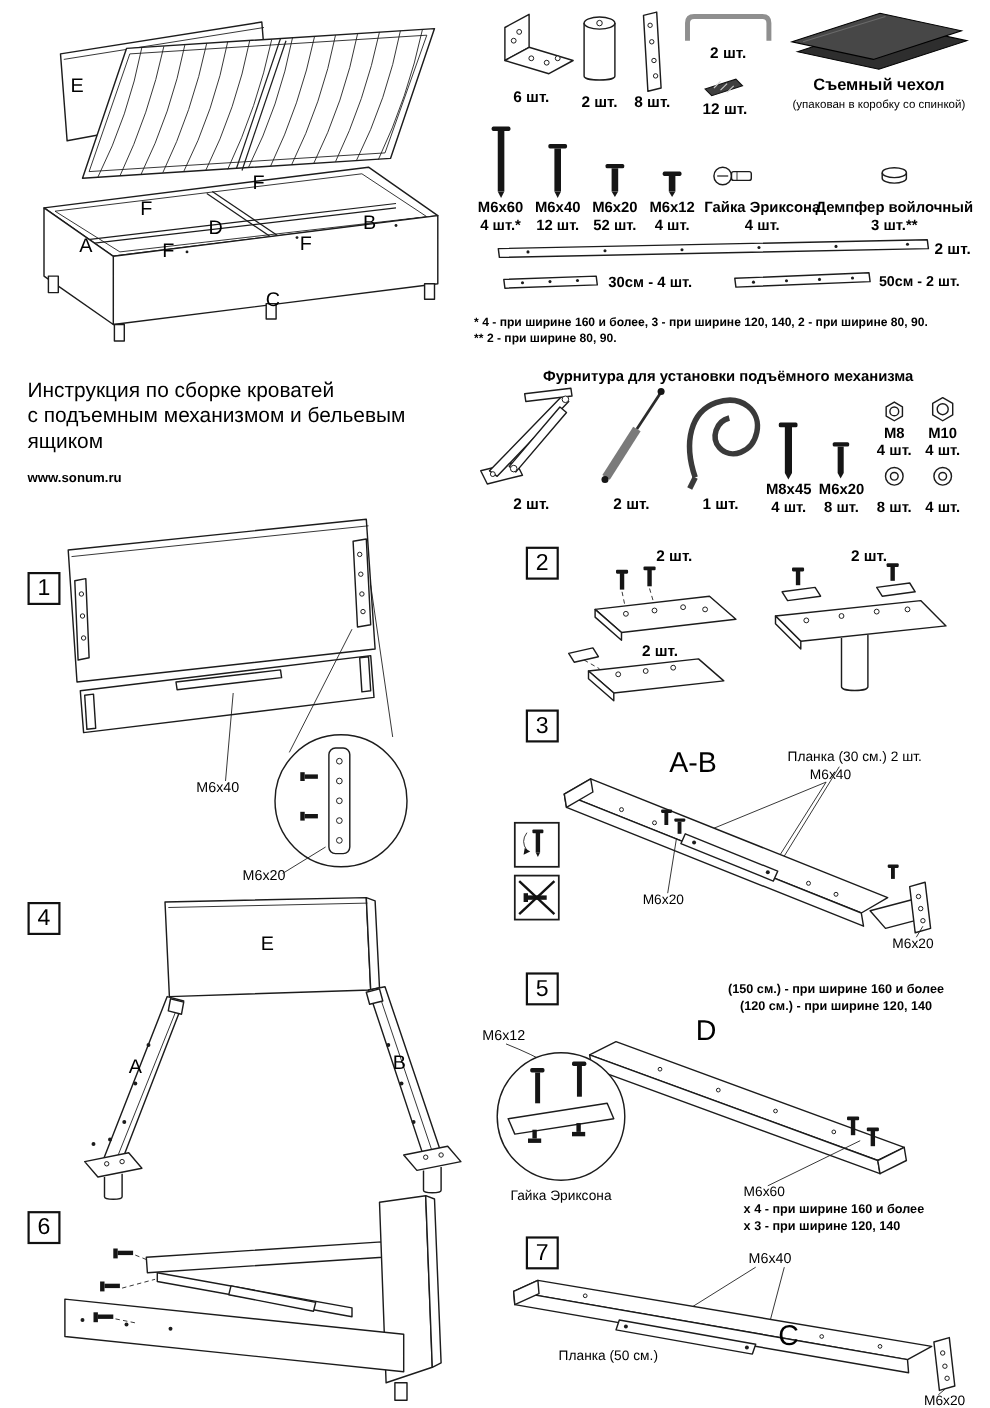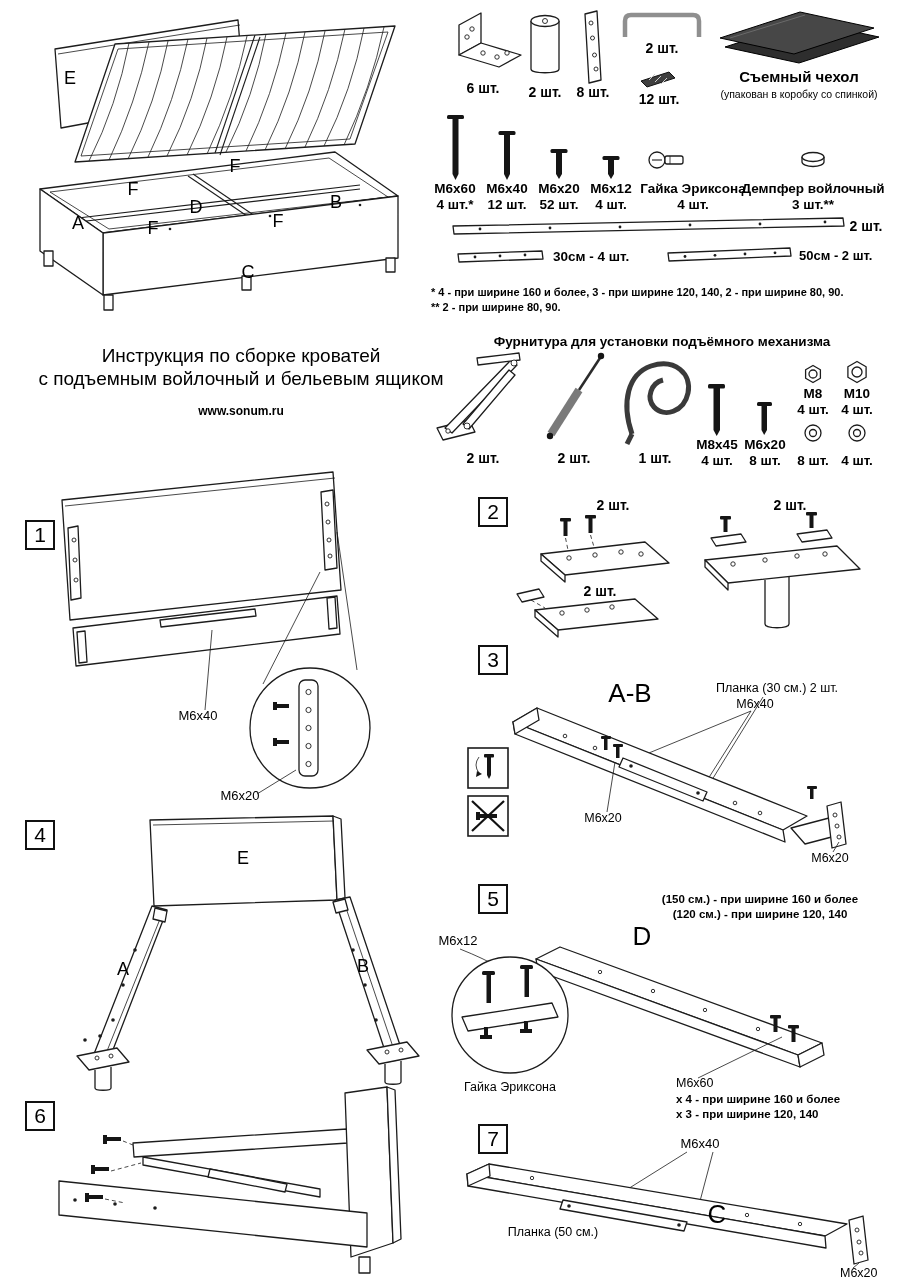--- a/index.html
+++ b/index.html
@@ -20,21 +20,21 @@
   .lbl  { font-size:13px; text-anchor:middle; }
   .lbls { font-size:12.5px; text-anchor:middle; }
   .fn   { font-size:11px; font-weight:700; text-anchor:start; }
   .big  { font-size:26px; text-anchor:middle; }
   .letter { font-size:18px; text-anchor:middle; }
   .note { font-size:11.5px; font-weight:700; text-anchor:middle; }
   .covt { font-size:15px; font-weight:700; text-anchor:middle; }
   .covn { font-size:10.5px; text-anchor:middle; }
   .stepnum { position:absolute; width:30px; height:30px; border:2px solid #111; background:#fff;
              display:flex; align-items:center; justify-content:center; font-size:21px; z-index:5; }
-  #title-block { position:absolute; left:36px; top:344px; width:410px; text-align:center; }
+  #title-block { position:absolute; left:25px; top:344px; width:410px; }
   #title-block .t1 { font-size:19px; line-height:23px; }
   #title-block .web { font-size:12px; font-weight:700; margin-top:14px; }
 </style>
 </head>
 <body>
 
 <div id="page">
 
   <svg style="left:20px;top:4px" width="400" height="330" viewBox="0 0 400 330">
     <g>
@@ -198,21 +198,21 @@
       <circle class="dot" cx="320" cy="249" r="1.4"></circle>
         <circle class="dot" cx="350" cy="247.8" r="1.4"></circle>
     </g>
     <text class="qtys" x="374" y="255" style="text-anchor:start;font-size:13px">50см - 2 шт.</text>
     <text class="fn" x="6" y="291">* 4 - при ширине 160 и более, 3 - при ширине 120, 140, 2 - при ширине 80, 90.</text>
     <text class="fn" x="6" y="306">** 2 - при ширине 80, 90.</text>
   </svg>
 
   <div id="title-block">
     <div class="t1">Инструкция по сборке кроватей</div>
-    <div class="t1">с подъемным войлочный и бельевым ящиком</div>
+    <div class="t1">с подъемным механизмом и бельевым ящиком</div>
     <div class="web">www.sonum.ru</div>
   </div>
 
   <svg style="left:425px;top:330px" width="470" height="148" viewBox="0 0 470 148">
     <text class="qtys" x="237" y="16">Фурнитура для установки подъёмного механизма</text>
     <g>
       <polygon class="fw" points="12,98 44,90 50,102 18,110"></polygon>
       <polygon class="fw" points="20,98 86,30 92,35 27,103"></polygon>
       <polygon class="fw" points="84,40 38,94 44,99 90,45"></polygon>
       <polygon class="fw" points="52,28 94,23 95,30 53,35"></polygon>

